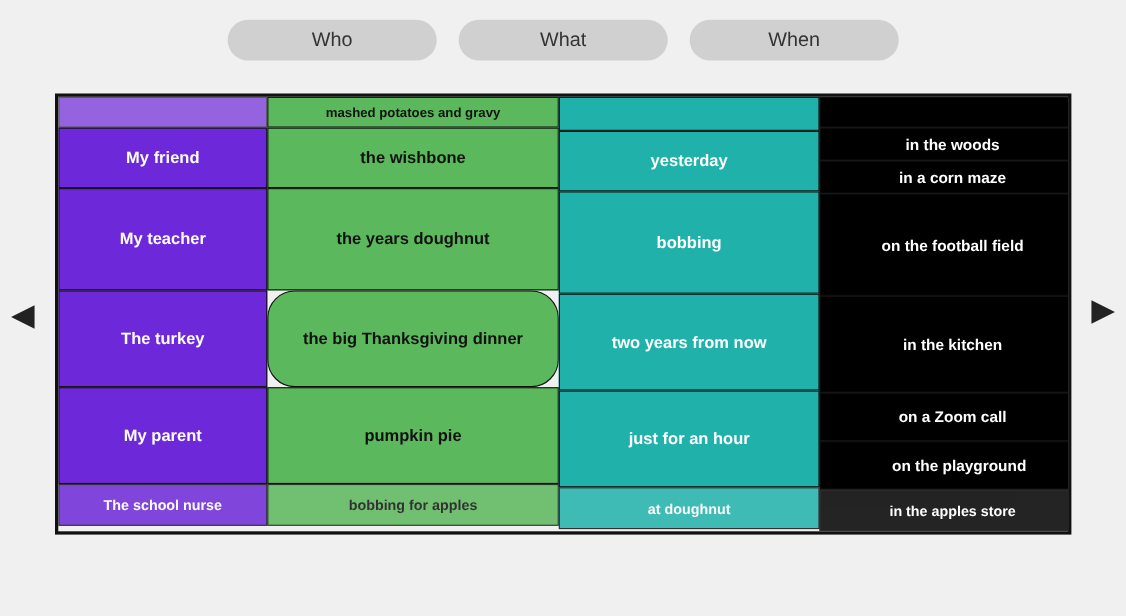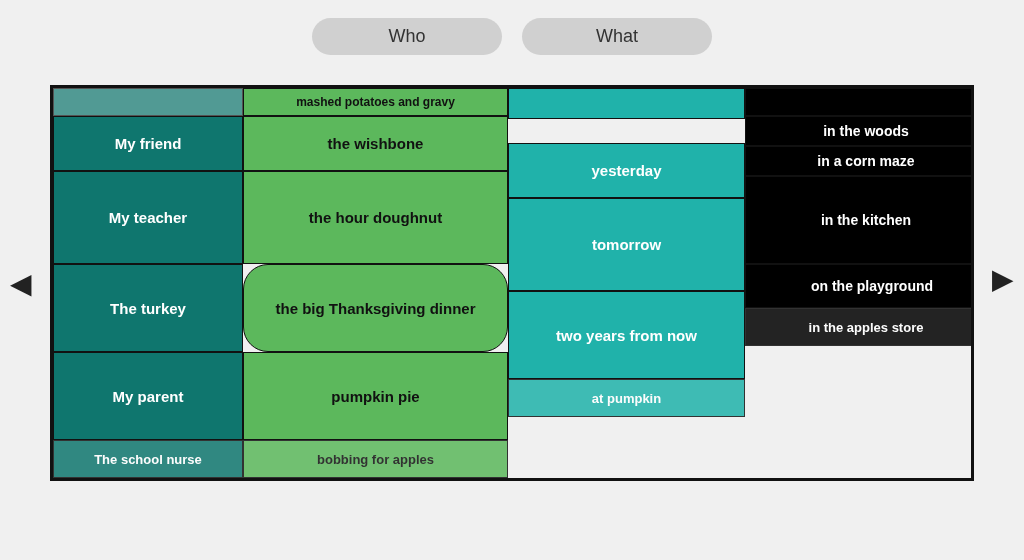--- a/index.html
+++ b/index.html
@@ -106,21 +106,21 @@
       display: flex;
       flex-direction: column;
     }
 
     .what-col {
       display: flex;
       flex-direction: column;
     }
 
     .who-sub {
-      background: #0f766e;
+      background: #6d28d9;
       color: white;
       border: 1.5px solid #111;
       display: flex;
       align-items: center;
       justify-content: center;
       text-align: center;
       padding: 6px 8px;
       font-weight: bold;
       font-size: 15px;
     }
@@ -137,20 +137,21 @@
       font-weight: bold;
       font-size: 15px;
     }
   </style>
 </head>
 <body>
 
 <div class="header-row">
   <div class="header-pill">Who</div>
   <div class="header-pill">What</div>
+  <div class="header-pill">When</div>
 </div>
 
 <div class="table-container">
   <div class="arrow-left">◀</div>
   <div class="arrow-right" style="transform:translateY(-50%) rotate(180deg);">◀</div>
 
   <div class="grid">
 
     <div class="who-col">
 
@@ -166,52 +167,55 @@
 
       <div class="who-sub" style="min-height:38px;font-size:13px;opacity:0.85;">The school nurse</div>
     </div>
 
     <div class="what-col">
 
       <div class="what-sub" style="min-height:28px;font-size:12px;">mashed potatoes and gravy</div>
 
       <div class="what-sub" style="min-height:55px;">the wishbone</div>
 
-      <div class="what-sub" style="min-height:93px;">the hour doughnut</div>
+      <div class="what-sub" style="min-height:93px;">the years doughnut</div>
 
       <div class="what-sub" style="min-height:88px;border-radius:25px;">the big Thanksgiving dinner</div>
 
       <div class="what-sub" style="min-height:88px;">pumpkin pie</div>
 
       <div class="what-sub" style="min-height:38px;font-size:13px;opacity:0.85;">bobbing for apples</div>
     </div>
 
     <div class="when-col">
 
       <div class="when-sub" style="min-height:28px;">&nbsp;</div>
 
-      <div class="when-sub" style="min-height:55px;margin-top:24px;">yesterday</div>
-
-      <div class="when-sub" style="min-height:93px;">tomorrow</div>
+      <div class="when-sub" style="min-height:55px;">yesterday</div>
+
+      <div class="when-sub" style="min-height:93px;">bobbing</div>
 
       <div class="when-sub" style="min-height:88px;">two years from now</div>
 
-
-      <div class="when-sub" style="min-height:38px;font-size:13px;opacity:0.85;">at pumpkin</div>
+      <div class="when-sub" style="min-height:88px;">just for an hour</div>
+
+      <div class="when-sub" style="min-height:38px;font-size:13px;opacity:0.85;">at doughnut</div>
     </div>
 
     <div class="where-col">
 
       <div class="where-sub" style="min-height:28px;font-size:12px;">&nbsp;</div>
 
       <div class="where-sub" style="min-height:27px;font-size:14px;">in the woods</div>
       <div class="where-sub" style="min-height:28px;font-size:14px;">in a corn maze</div>
 
+      <div class="where-sub" style="min-height:93px;">on the football field</div>
 
       <div class="where-sub" style="min-height:88px;">in the kitchen</div>
 
+      <div class="where-sub" style="min-height:44px;font-size:14px;">on a Zoom call</div>
       <div class="where-sub" style="min-height:44px;font-size:14px;padding-left:20px;">on the playground</div>
 
       <div class="where-sub" style="min-height:38px;font-size:13px;opacity:0.85;">in the apples store</div>
     </div>
 
   </div>
 </div>
 
 </body></html>

